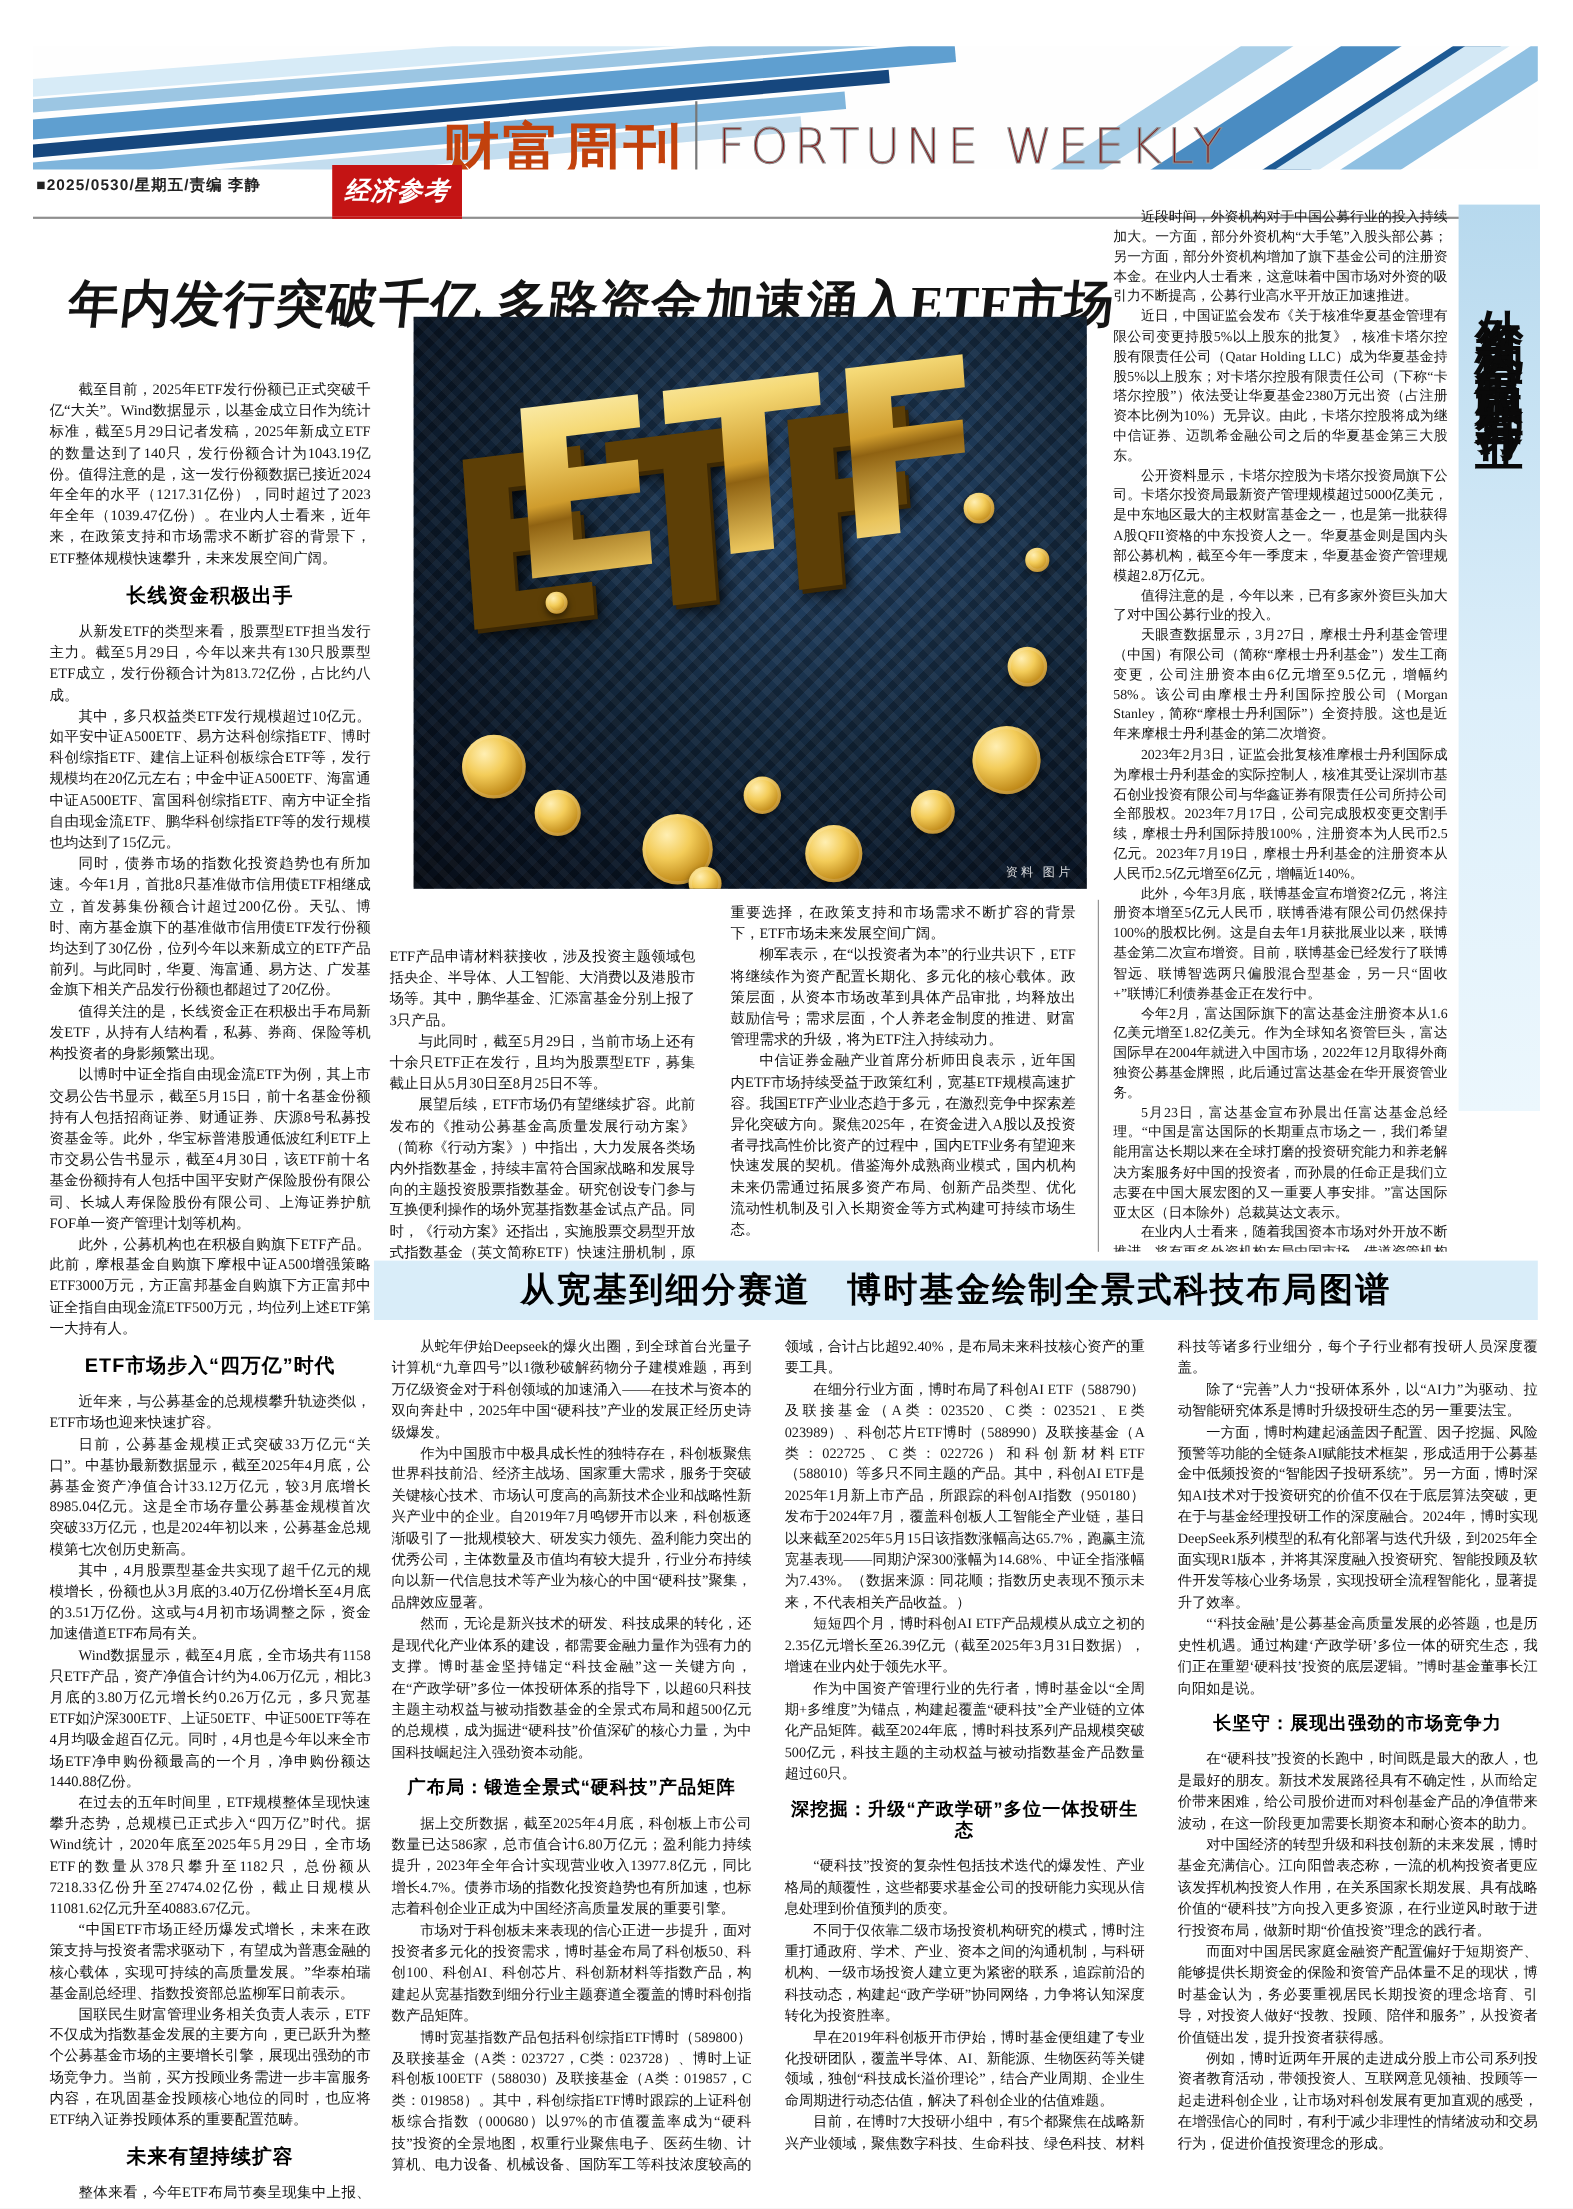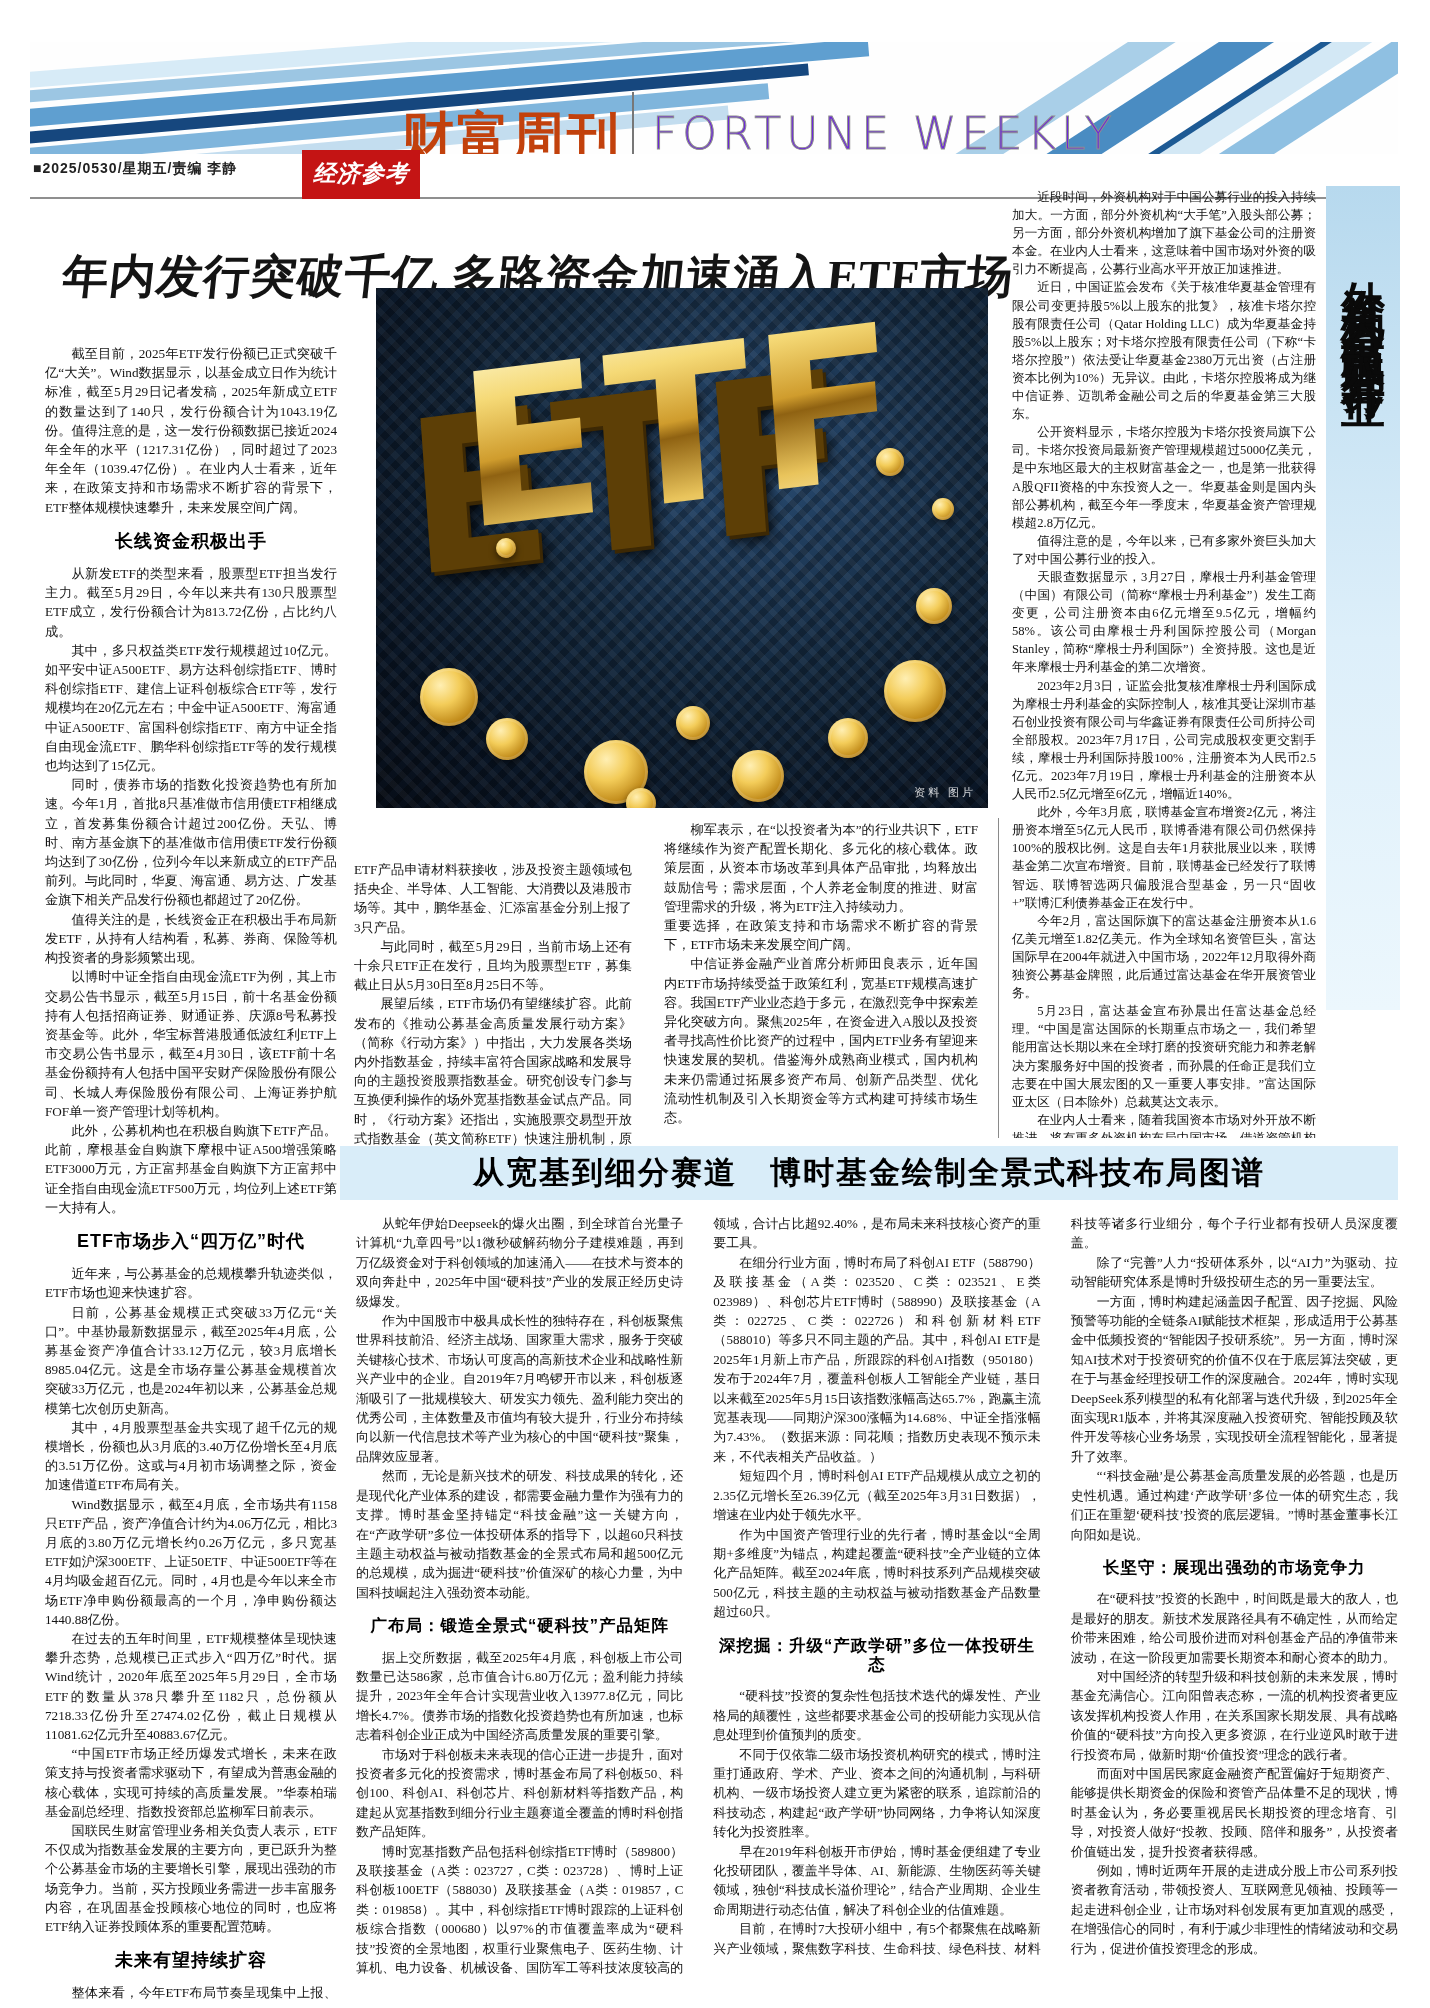--- a/index.html
+++ b/index.html
@@ -7,21 +7,21 @@
         font-family:"Liberation Serif","DejaVu Serif",serif;color:#141414;overflow:hidden;}
   .abs{position:absolute;}
 
   
   .banner{left:30px;top:42px;width:1368px;height:112px;background:#fefefe;overflow:hidden;}
   .stripe{position:absolute;}
   .cn-title{left:356px;top:60px;font-family:"Liberation Sans","DejaVu Sans",sans-serif;
             font-weight:900;font-size:52px;letter-spacing:3px;color:#c2410c;z-index:5;margin-left:16px;}
   .divider{left:602px;top:50px;width:2px;height:98px;background:#777;z-index:5;}
   .en-title{left:622px;top:66px;font-family:"DejaVu Sans",sans-serif;font-weight:100;
-            font-size:44px;letter-spacing:5px;color:#6d28d9;z-index:5;
+            font-size:44px;letter-spacing:5px;color:#7f1d1d;z-index:5;
             -webkit-text-stroke:1px #8f8f8f;}
   .dateline{left:33px;top:160px;font-family:"Liberation Sans",sans-serif;font-size:14px;
             font-weight:700;color:#222;letter-spacing:1px;}
   .logo{left:302px;top:150px;width:118px;height:47px;background:#c41414;color:#fff;
         font-family:"Liberation Serif",serif;font-weight:900;font-style:italic;font-size:23px;
         line-height:47px;text-align:center;letter-spacing:1px;z-index:7;}
   .toprule{left:30px;top:197px;width:1368px;height:2px;background:#8f8f8f;}
   .toprule-red{left:302px;top:197px;width:118px;height:2px;background:#c41414;z-index:2;}
 
   
@@ -148,22 +148,22 @@
     <div class="photo-cap">资料 图片</div>
   </div>
 
   <div class="abs colbox body1" style="left:354px;top:820px;width:278px;height:322px;margin-top:40px;" able="false">
       <p class="para cont">ETF产品申请材料获接收，涉及投资主题领域包括央企、半导体、人工智能、大消费以及港股市场等。其中，鹏华基金、汇添富基金分别上报了3只产品。</p>
       <p class="para">与此同时，截至5月29日，当前市场上还有十余只ETF正在发行，且均为股票型ETF，募集截止日从5月30日至8月25日不等。</p>
       <p class="para">展望后续，ETF市场仍有望继续扩容。此前发布的《推动公募基金高质量发展行动方案》（简称《行动方案》）中指出，大力发展各类场内外指数基金，持续丰富符合国家战略和发展导向的主题投资股票指数基金。研究创设专门参与互换便利操作的场外宽基指数基金试点产品。同时，《行动方案》还指出，实施股票交易型开放式指数基金（英文简称ETF）快速注册机制，原则上自受理之日起5个工作日内完成注册。</p>
       <p class="para">在业内人士看来，ETF已成为市场增量资金的重要来源之一，同时也日渐成为投资者资产配置的</p>
     </div>
   <div class="abs colbox body1" style="left:664px;top:820px;width:314px;height:322px;">
+      <p class="para cont">重要选择，在政策支持和市场需求不断扩容的背景下，ETF市场未来发展空间广阔。</p>
       <p class="para">柳军表示，在“以投资者为本”的行业共识下，ETF将继续作为资产配置长期化、多元化的核心载体。政策层面，从资本市场改革到具体产品审批，均释放出鼓励信号；需求层面，个人养老金制度的推进、财富管理需求的升级，将为ETF注入持续动力。</p>
-      <p class="para cont">重要选择，在政策支持和市场需求不断扩容的背景下，ETF市场未来发展空间广阔。</p>
       <p class="para">中信证券金融产业首席分析师田良表示，近年国内ETF市场持续受益于政策红利，宽基ETF规模高速扩容。我国ETF产业业态趋于多元，在激烈竞争中探索差异化突破方向。聚焦2025年，在资金进入A股以及投资者寻找高性价比资产的过程中，国内ETF业务有望迎来快速发展的契机。借鉴海外成熟商业模式，国内机构未来仍需通过拓展多资产布局、创新产品类型、优化流动性机制及引入长期资金等方式构建可持续市场生态。</p>
     </div>
 
   <div class="abs vrule" style="left:998px;top:818px;height:320px;"></div>
 
   <div class="abs colbox body2" style="left:1012px;top:188px;width:304px;height:950px;">
       <p class="para">近段时间，外资机构对于中国公募行业的投入持续加大。一方面，部分外资机构“大手笔”入股头部公募；另一方面，部分外资机构增加了旗下基金公司的注册资本金。在业内人士看来，这意味着中国市场对外资的吸引力不断提高，公募行业高水平开放正加速推进。</p>
       <p class="para">近日，中国证监会发布《关于核准华夏基金管理有限公司变更持股5%以上股东的批复》，核准卡塔尔控股有限责任公司（Qatar Holding LLC）成为华夏基金持股5%以上股东；对卡塔尔控股有限责任公司（下称“卡塔尔控股”）依法受让华夏基金2380万元出资（占注册资本比例为10%）无异议。由此，卡塔尔控股将成为继中信证券、迈凯希金融公司之后的华夏基金第三大股东。</p>
       <p class="para">公开资料显示，卡塔尔控股为卡塔尔投资局旗下公司。卡塔尔投资局最新资产管理规模超过5000亿美元，是中东地区最大的主权财富基金之一，也是第一批获得A股QFII资格的中东投资人之一。华夏基金则是国内头部公募机构，截至今年一季度末，华夏基金资产管理规模超2.8万亿元。</p>
       <p class="para">值得注意的是，今年以来，已有多家外资巨头加大了对中国公募行业的投入。</p>

